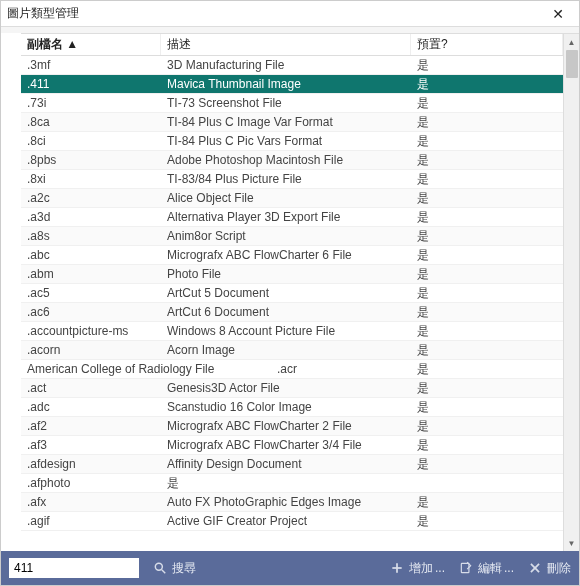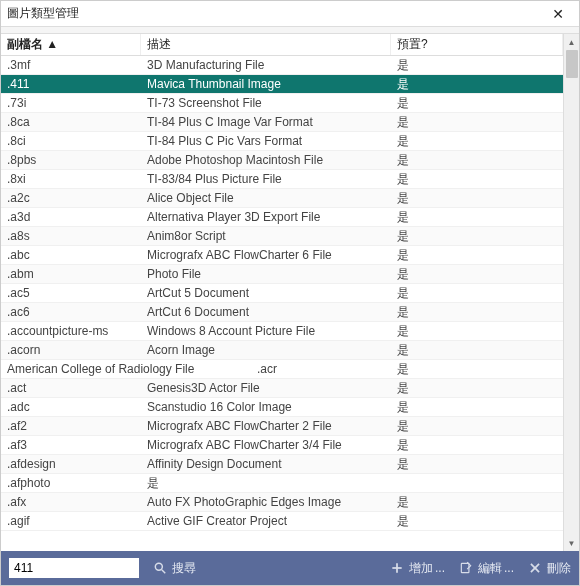--- a/index.html
+++ b/index.html
@@ -6,21 +6,21 @@
   html, body { width: 580px; height: 586px; font-family: "Microsoft JhengHei", "Segoe UI", sans-serif; font-size: 13px; overflow: hidden; }
   
   .window { width: 580px; height: 586px; display: flex; flex-direction: column; border: 1px solid #ccc; background: #fff; }
   
   .titlebar { height: 26px; display: flex; align-items: center; padding: 0 6px; background: #fff; border-bottom: 1px solid #ddd; gap: 42px; }
   .titlebar .title { flex: 1; font-size: 12px; color: #222; }
   .titlebar .close { width: 30px; height: 20px; display: flex; align-items: center; justify-content: center; cursor: default; color: #222; font-size: 14px; }
   
   .header-gap { height: 6px; background: #f5f5f5; }
   
-  .table-wrap { flex: 1; display: flex; overflow: hidden; border-top: 1px solid #ddd; }
+  .table-wrap { flex: 1; display: flex; overflow: hidden; border-top: 1px solid #ddd; margin-left: 20px; }
   .table-body { flex: 1; overflow: hidden; }
   
   .thead { display: flex; height: 22px; background: #fff; border-bottom: 1px solid #ddd; font-size: 12px; color: #222; }
   .thead .th { display: flex; align-items: center; padding: 0 6px; border-right: 1px solid #eee; cursor: default; }
   .th-ext { width: 140px; font-weight: bold; }
   .th-desc { width: 250px; }
   .th-pre { flex: 1; }
   
   .rows { overflow: hidden; }
   .row { display: flex; height: 19px; align-items: center; font-size: 12px; color: #444; border-bottom: 1px solid #f0f0f0; }

